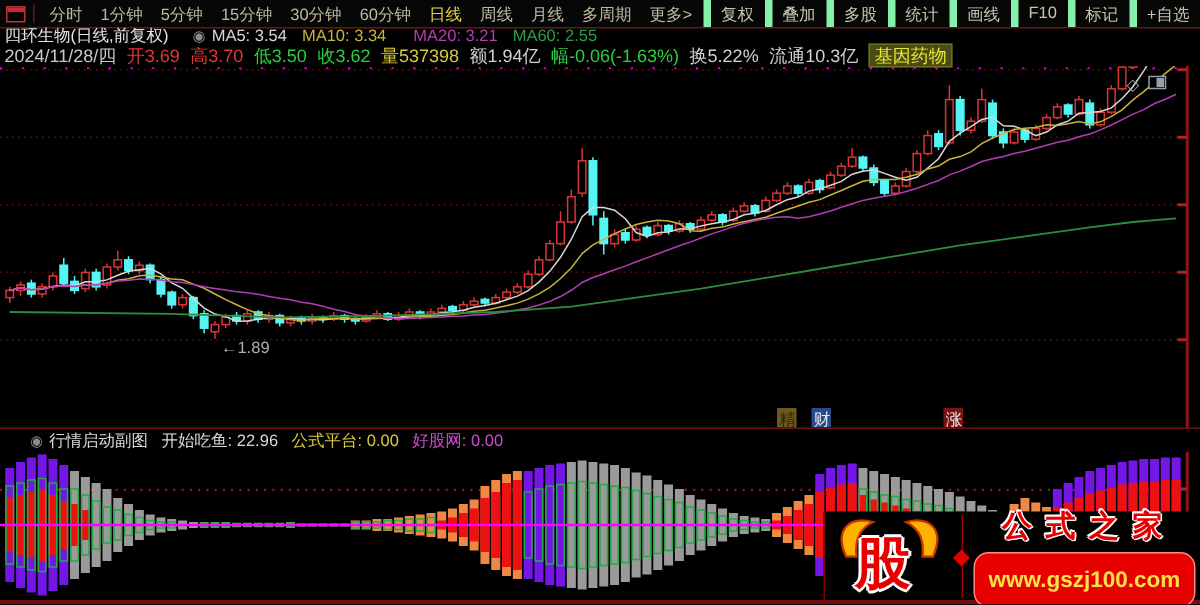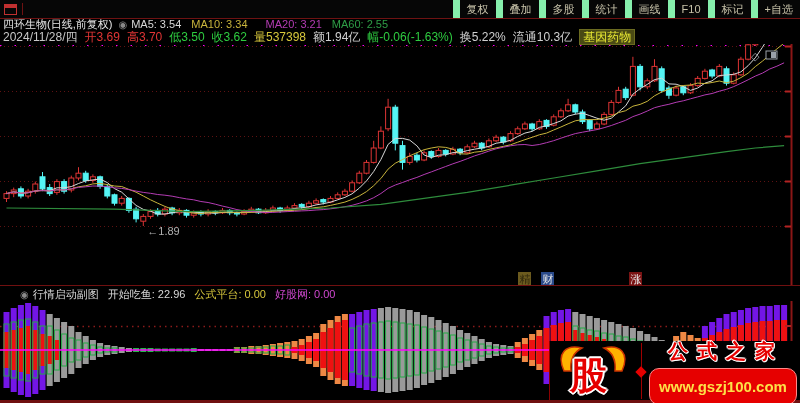--- a/index.html
+++ b/index.html
@@ -7,25 +7,25 @@
           font-family:"Liberation Sans",sans-serif;-webkit-font-smoothing:none;}
   
   .menubar{position:absolute;top:0;left:0;width:800px;height:18px;display:flex;align-items:center;
            background:#060606;border-bottom:1px solid #6e1212;font-size:11px;}
   .m-icon{width:11px;height:9px;border:1px solid #c03030;margin:0 5px 0 4px;position:relative;}
   .m-icon:after{content:"";position:absolute;left:0;top:0;width:100%;height:3px;background:#c03030;}
   .m-sep{width:1px;height:12px;background:#6e1212;margin-right:4px;}
   .m-item{padding:0 6px;color:#bdb8a0;cursor:default;white-space:nowrap;}
   .m-item.active{color:#e8d24a;}
   .m-right{margin-left:auto;display:flex;height:100%;align-items:stretch;}
-  .m-btn{display:flex;align-items:center;padding:0 7px;color:#c8c3aa;border-left:7px solid #86efac;white-space:nowrap;}
+  .m-btn{display:flex;align-items:center;padding:0 7px;color:#c8c3aa;border-left:5px solid #86efac;white-space:nowrap;}
   
   .info1{position:absolute;top:18px;left:0;width:800px;height:13px;font-size:11px;line-height:13px;white-space:nowrap;}
   .info2{position:absolute;top:31px;left:0;width:800px;height:13px;font-size:12px;line-height:13px;white-space:nowrap;}
-  .stock-title{color:#e6e6e6;margin:0 2px 0 3px;}
+  .stock-title{color:#e6e6e6;margin:0 12px 0 3px;}
   .collapse-icon{color:#8a8a8a;font-size:10px;margin:0 4px;}
   .ma-item{margin-right:10px;text-align:right;}
   .f-item{margin-right:7px;}
   .gene-tag{background:#4a4a14;color:#e8e832;padding:0 3px;border:1px solid #6b6b20;}
   
   #mainchart{position:absolute;top:44px;left:0;}
   #subchart{position:absolute;top:301px;left:0;}
   .panel-divider{position:absolute;top:285px;left:0;width:800px;height:1px;background:#701010;}
   .bottom-border{position:absolute;top:400px;left:0;width:800px;height:3px;background:#701010;}
   .subheader{position:absolute;top:287px;left:16px;width:800px;height:14px;font-size:11px;line-height:14px;white-space:nowrap;}
@@ -48,20 +48,33 @@
   text{font-family:"Liberation Sans",sans-serif;}
 </style>
 </head>
 <body>
 
 <div class="screen">
 
   <div class="menubar">
     <div class="m-icon"></div>
     <div class="m-sep"></div>
+    <div style="display:flex;">
+        <span class="m-item">分时</span>
+        <span class="m-item">1分钟</span>
+        <span class="m-item">5分钟</span>
+        <span class="m-item">15分钟</span>
+        <span class="m-item">30分钟</span>
+        <span class="m-item">60分钟</span>
+        <span class="m-item active">日线</span>
+        <span class="m-item">周线</span>
+        <span class="m-item">月线</span>
+        <span class="m-item">多周期</span>
+        <span class="m-item">更多&gt;</span>
+      </div>
     <div class="m-right">
         <span class="m-btn">复权</span>
         <span class="m-btn">叠加</span>
         <span class="m-btn">多股</span>
         <span class="m-btn">统计</span>
         <span class="m-btn">画线</span>
         <span class="m-btn">F10</span>
         <span class="m-btn">标记</span>
         <span class="m-btn">+自选</span>
       </div>

